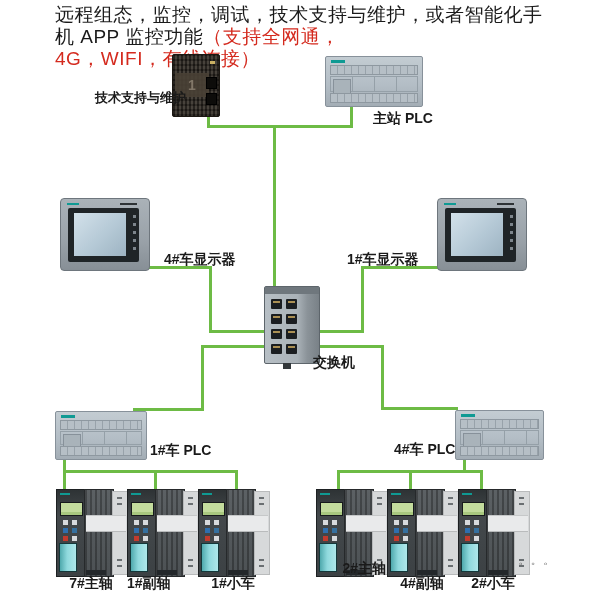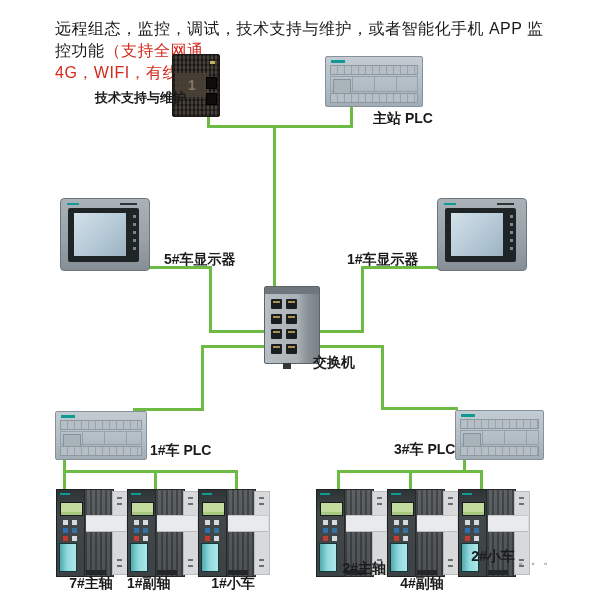--- a/index.html
+++ b/index.html
@@ -1,20 +1,20 @@
 <!DOCTYPE html>
 <html style="--green: #6dbb45; --red: #d42a1e; --teal: #0f9a93;"><head>
 <meta charset="utf-8">
 <style>
   :root{ --green:#6dbb45; --red:#d42a1e; --teal:#0f9a93; }
   html,body{margin:0;padding:0;background:#fff;}
   .canvas{position:relative;width:600px;height:600px;background:#fff;overflow:hidden;
           font-family:"Liberation Sans",sans-serif;color:#1a1a1a;}
   
-  .hdr{position:absolute;left:55px;top:18px;width:500px;font-size:16px;line-height:22px;letter-spacing:.5px;}
+  .hdr{position:absolute;left:55px;top:4px;width:500px;font-size:19px;line-height:22px;letter-spacing:.5px;}
   .hdr .red{color:var(--red);}
   .lbl{position:absolute;font-size:14px;font-weight:700;white-space:nowrap;}
   .lbl.sm{font-size:13px;font-weight:600;}
   .dots{position:absolute;left:519px;top:558px;font-size:10px;letter-spacing:3px;color:#444;}
   
   .hl,.vl{position:absolute;background:var(--green);}
   .hl{height:3px;} .vl{width:3px;}
   
   .module{position:absolute;left:172px;top:54px;width:46px;height:61px;border-radius:2px;
     background:linear-gradient(180deg,#2c2username 0,#332d26 0,#3a332b 50%,#2b2620 100%);
@@ -141,21 +141,21 @@
   <div class="lbl" style="left:373px;top:110px;">主站 PLC</div>
 
   <div class="hmi" style="left:60px;top:198px;">
     <div class="logo"></div>
     <div class="brand"></div>
     <div class="bezel">
       <div class="screen"></div>
       <div class="keys"></div>
     </div>
   </div>
-  <div class="lbl" style="left:164px;top:251px;">5#车显示器</div>
+  <div class="lbl" style="left:164px;top:251px;">4#车显示器</div>
 
   <div class="hmi" style="left:437px;top:198px;">
     <div class="logo"></div>
     <div class="brand"></div>
     <div class="bezel">
       <div class="screen"></div>
       <div class="keys"></div>
     </div>
   </div>
   <div class="lbl" style="left:347px;top:251px;">1#车显示器</div>
@@ -175,21 +175,21 @@
   </div>
   <div class="lbl" style="left:150px;top:442px;">1#车 PLC</div>
 
   <div class="plc" style="left:455px;top:410px;width:87px;height:48px;">
     <div class="logo"></div>
     <div class="tstrip"></div>
     <div class="mid"></div>
     <div class="cpu"></div>
     <div class="bstrip"></div>
   </div>
-  <div class="lbl" style="left:394px;top:441px;">3#车 PLC</div>
+  <div class="lbl" style="left:394px;top:441px;">4#车 PLC</div>
 
   <div class="drive" style="left:56px;">
     <div class="left">
       <div class="dlogo"></div>
       <div class="lcd"></div>
       <div class="keys"></div>
       <div class="cyan"></div>
     </div>
     <div class="mid"></div>
     <div class="band"></div>
@@ -258,15 +258,15 @@
     <div class="feet"></div>
   </div>
 
   <div class="dots">◦ ◦ ◦</div>
 
   <div class="lbl" style="left:56px;top:575px;width:70px;text-align:center;">7#主轴</div>
   <div class="lbl" style="left:127px;top:575px;width:70px;text-align:left;">1#副轴</div>
   <div class="lbl" style="left:198px;top:575px;width:70px;text-align:center;">1#小车</div>
   <div class="lbl" style="left:316px;top:560px;width:70px;text-align:right;">2#主轴</div>
   <div class="lbl" style="left:387px;top:575px;width:70px;text-align:center;">4#副轴</div>
-  <div class="lbl" style="left:458px;top:548px;width:70px;text-align:center;">2#小车</div>
+  <div class="lbl" style="left:458px;top:575px;width:70px;text-align:center;">2#小车</div>
 
 </div>
 
 </body></html>

